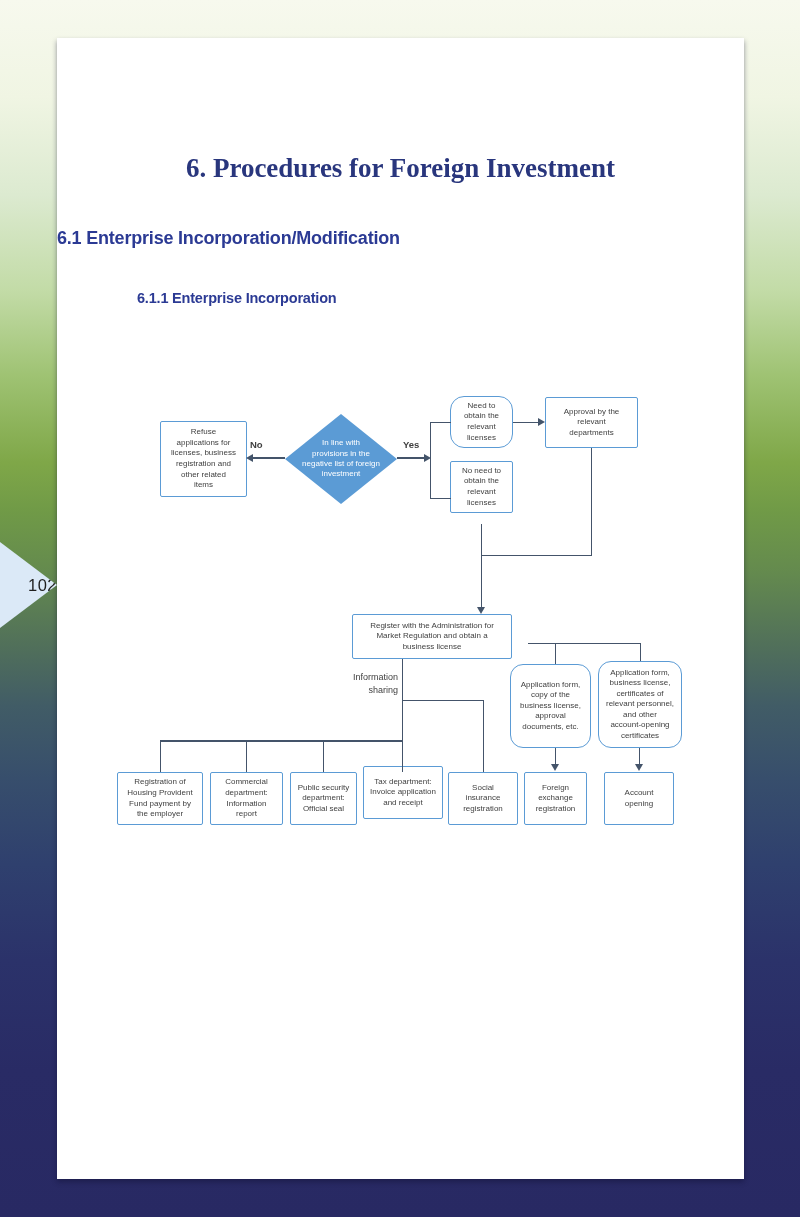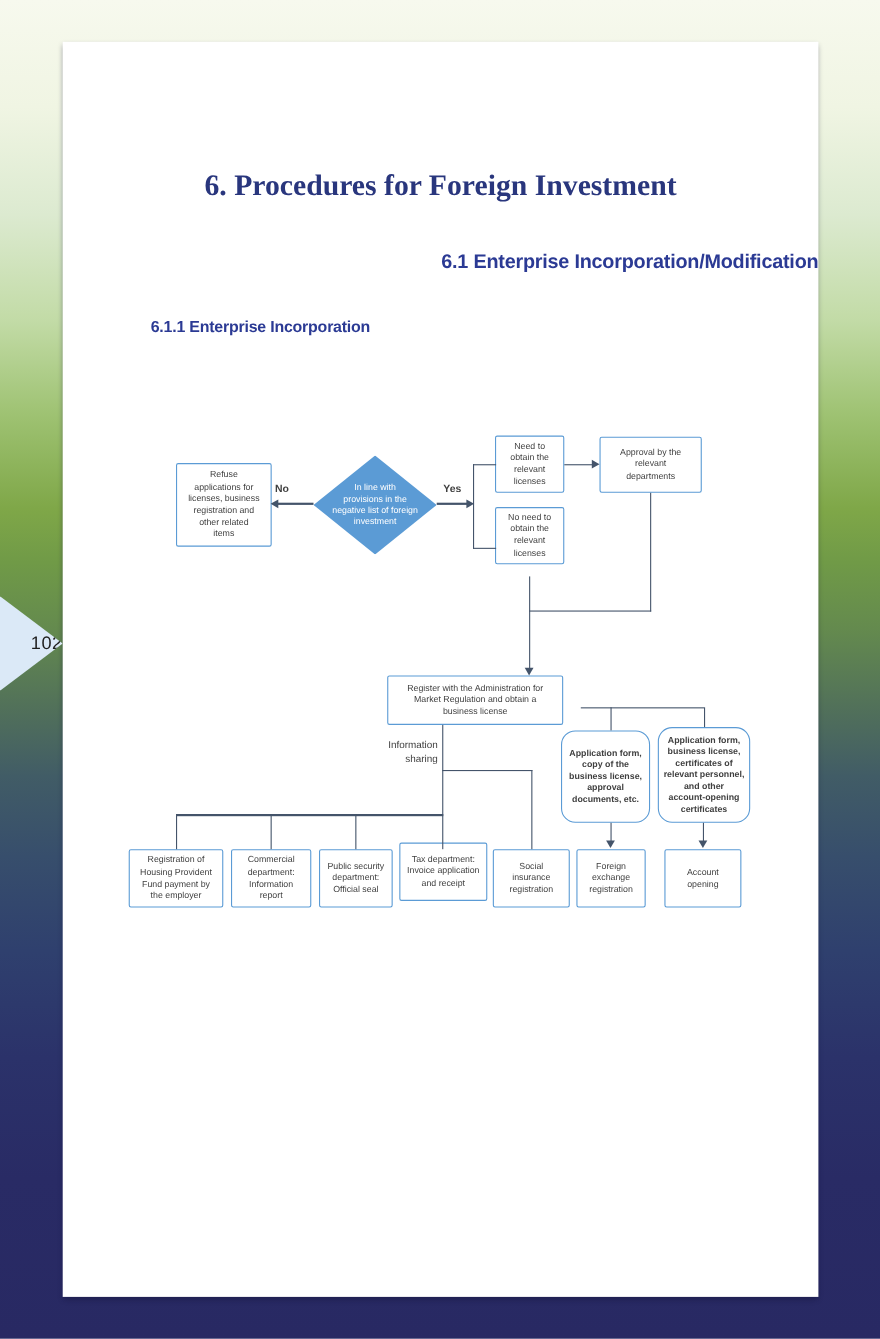--- a/index.html
+++ b/index.html
@@ -20,34 +20,34 @@
     background:#dbe9f7;
     clip-path:polygon(0 0,100% 50%,0 100%);
     display:flex;align-items:center;justify-content:flex-end;
   }
   .pagetab span{padding-left:14px;font-size:16.5px;color:#1f1f1f;letter-spacing:.5px;}
   .h1{
     position:absolute;left:57px;top:153px;width:687px;text-align:center;
     font-family:"Liberation Serif",serif;font-weight:bold;font-size:27px;color:#29367d;
   }
   .h2{
-    position:absolute;left:57px;top:228px;width:687px;text-align:right;
+    position:absolute;left:57px;top:228px;width:687px;text-align:left;
     font-weight:bold;font-size:18px;color:#2b3a94;letter-spacing:-.2px;
   }
   .h3{
     position:absolute;left:137px;top:290px;
     font-weight:bold;font-size:14.5px;color:#2b3a94;letter-spacing:-.2px;
   }
   .node{
     position:absolute;background:#fff;border:1.4px solid #5b9bd5;border-radius:2px;
     display:flex;align-items:center;justify-content:center;text-align:center;
     color:#3f3f3f;font-size:8px;line-height:1.32;white-space:pre-line;
     box-sizing:border-box;padding:2px;
   }
-  .node.rounded{border-radius:13px;font-weight:bold;}
+  .node.rounded{border-radius:13px;}
   .diamond{
     position:absolute;left:285px;top:414px;width:112px;height:90px;
     background:#5b9bd5;clip-path:polygon(50% 0,100% 50%,50% 100%,0 50%);
     color:#fff;display:flex;align-items:center;justify-content:center;
     text-align:center;font-size:8px;line-height:1.3;white-space:pre-line;
   }
   .flabel{position:absolute;font-size:9.5px;font-weight:bold;color:#3f3f3f;}
   .ilabel{
     position:absolute;left:318px;top:671px;width:80px;text-align:right;
     font-size:9px;color:#3f3f3f;line-height:1.4;white-space:pre-line;
@@ -80,21 +80,21 @@
 negative list of foreign
 investment</span>
   </div>
 
   <div class="node" style="left:160px;top:421px;width:87px;height:76px;">Refuse
 applications for
 licenses, business
 registration and
 other related
 items</div>
-  <div class="node" style="left:450px;top:396px;width:63px;height:52px;">Need to
+  <div class="node" style="left:450px;top:396px;width:63px;height:52px;border-radius:14px;">Need to
 obtain the
 relevant
 licenses</div>
   <div class="node" style="left:545px;top:397px;width:93px;height:51px;">Approval by the
 relevant
 departments</div>
   <div class="node" style="left:450px;top:461px;width:63px;height:52px;">No need to
 obtain the
 relevant
 licenses</div>

